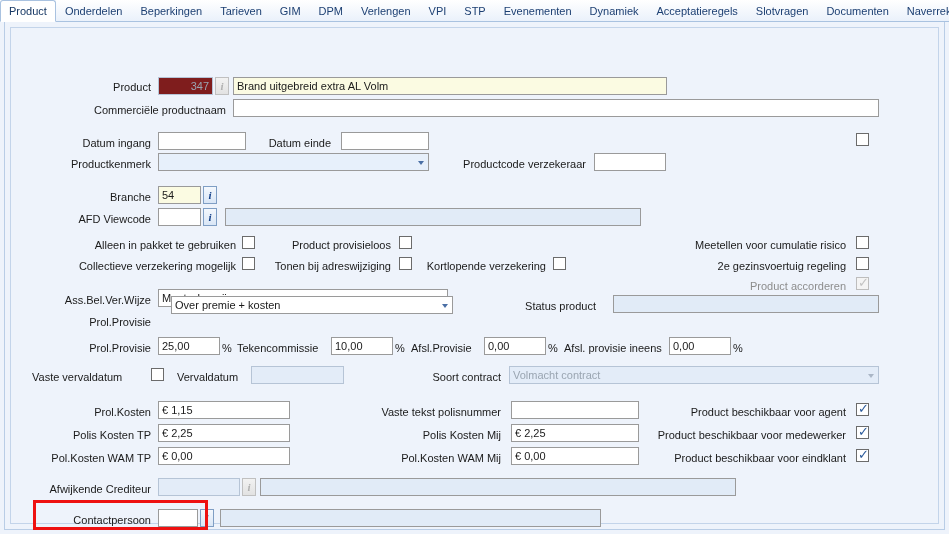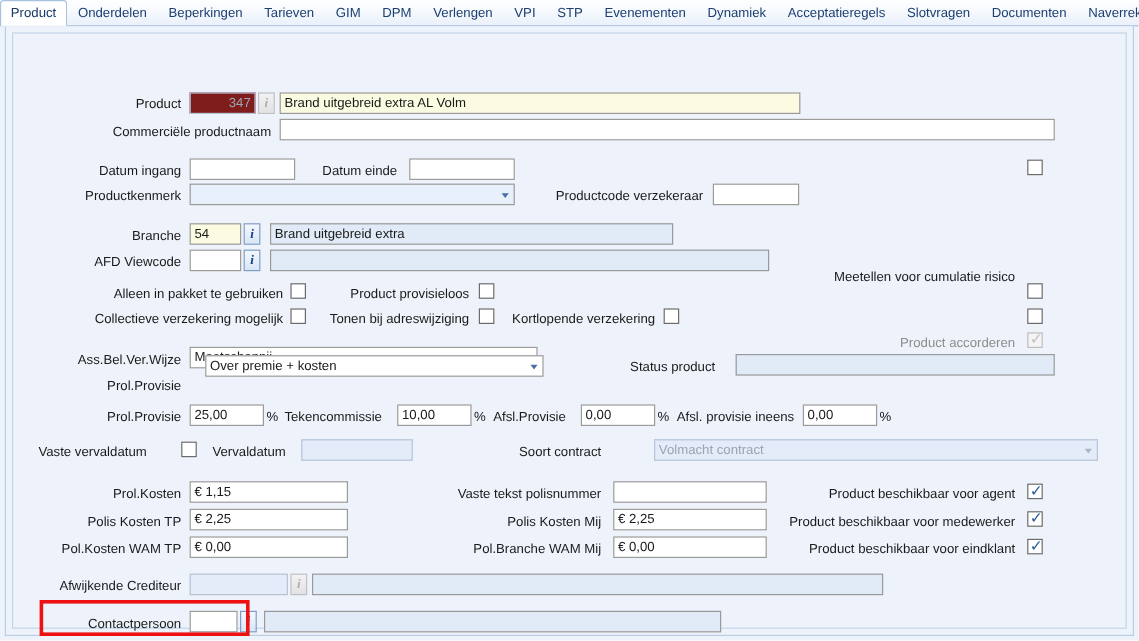--- a/index.html
+++ b/index.html
@@ -218,41 +218,41 @@
       <span></span>
       <span class="arrow"></span>
     </div>
 
     <div class="abs lbl r" style="left:420px; top:129px; width:155px;">Productcode verzekeraar</div>
     <div class="abs inp" style="left:583px; top:125px; width:72px;"></div>
 
     <div class="abs lbl r" style="left:30px; top:162px; width:110px;">Branche</div>
     <div class="abs inp num yellow" style="left:147px; top:158px; width:43px;">54</div>
     <div class="ibtn" style="left:192px; top:158px;">i</div>
-    <div class="abs inp readonly" style="left:214px; top:158px; width:336px;">Brand uitgebreid extra</div>
 
     <div class="abs lbl r" style="left:30px; top:184px; width:110px;">AFD Viewcode</div>
     <div class="abs inp" style="left:147px; top:180px; width:43px;"></div>
     <div class="ibtn" style="left:192px; top:180px;">i</div>
     <div class="abs inp readonly" style="left:214px; top:180px; width:416px;"></div>
 
     <div class="abs lbl r" style="left:55px; top:210px; width:170px;">Alleen in pakket te gebruiken</div>
     <div class="cb" style="left:231px; top:208px;"></div>
     <div class="abs lbl r" style="left:250px; top:210px; width:130px;">Product provisieloos</div>
     <div class="cb" style="left:388px; top:208px;"></div>
 
     <div class="abs lbl r" style="left:35px; top:231px; width:190px;">Collectieve verzekering mogelijk</div>
     <div class="cb" style="left:231px; top:229px;"></div>
     <div class="abs lbl r" style="left:250px; top:231px; width:130px;">Tonen bij adreswijziging</div>
     <div class="cb" style="left:388px; top:229px;"></div>
     <div class="abs lbl r" style="left:405px; top:231px; width:130px;">Kortlopende verzekering</div>
     <div class="cb" style="left:542px; top:229px;"></div>
 
-    <div class="abs lbl r" style="left:680px; top:196px; width:155px;">Meetellen voor cumulatie risico</div>
+    <div class="abs lbl r" style="left:680px; top:210px; width:155px;">Meetellen voor cumulatie risico</div>
     <div class="cb" style="left:845px; top:208px;"></div>
+    <div class="abs lbl r" style="left:680px; top:231px; width:155px;">2e gezinsvoertuig regeling</div>
     <div class="cb" style="left:845px; top:229px;"></div>
     <div class="abs lbl r dis" style="left:680px; top:251px; width:155px;">Product accorderen</div>
     <div class="cb disabled" style="left:845px; top:249px;">
       <span class="tick">✓</span>
     </div>
 
     <div class="abs lbl r" style="left:20px; top:265px; width:120px;">Ass.Bel.Ver.Wijze</div>
     <div class="combo white" style="left:147px; top:261px; width:290px;">
       <span>Maatschappij</span>
       <span class="arrow"></span>
@@ -282,41 +282,41 @@
     <div class="abs lbl" style="left:553px; top:313px;">Afsl. provisie ineens</div>
     <div class="abs inp num" style="left:658px; top:309px; width:62px;">0,00</div>
     <div class="abs pct" style="left:722px; top:313px;">%</div>
 
     <div class="abs lbl" style="left:21px; top:342px;">Vaste vervaldatum</div>
     <div class="cb" style="left:140px; top:340px;"></div>
     <div class="abs lbl" style="left:166px; top:342px;">Vervaldatum</div>
     <div class="abs inp disabled-plain" style="left:240px; top:338px; width:93px;"></div>
 
     <div class="abs lbl r" style="left:390px; top:342px; width:100px;">Soort contract</div>
-    <div class="combo disabled" style="left:498px; top:338px; width:370px;margin-left:36px;">
+    <div class="combo disabled" style="left:498px; top:338px; width:370px;">
       <span>Volmacht contract</span>
       <span class="arrow"></span>
     </div>
 
     <div class="abs lbl r" style="left:20px; top:377px; width:120px;">Prol.Kosten</div>
     <div class="abs inp num" style="left:147px; top:373px; width:132px;">€ 1,15</div>
 
     <div class="abs lbl r" style="left:300px; top:377px; width:190px;">Vaste tekst polisnummer</div>
     <div class="abs inp" style="left:500px; top:373px; width:128px;"></div>
 
     <div class="abs lbl r" style="left:20px; top:400px; width:120px;">Polis Kosten TP</div>
     <div class="abs inp num" style="left:147px; top:396px; width:132px;">€ 2,25</div>
 
     <div class="abs lbl r" style="left:330px; top:400px; width:160px;">Polis Kosten Mij</div>
     <div class="abs inp num" style="left:500px; top:396px; width:128px;">€ 2,25</div>
 
     <div class="abs lbl r" style="left:20px; top:423px; width:120px;">Pol.Kosten WAM TP</div>
     <div class="abs inp num" style="left:147px; top:419px; width:132px;">€ 0,00</div>
 
-    <div class="abs lbl r" style="left:330px; top:423px; width:160px;">Pol.Branche WAM Mij</div>
+    <div class="abs lbl r" style="left:330px; top:423px; width:160px;">Pol.Kosten WAM Mij</div>
     <div class="abs inp num" style="left:500px; top:419px; width:128px;">€ 0,00</div>
 
     <div class="abs lbl r" style="left:630px; top:377px; width:205px;">Product beschikbaar voor agent</div>
     <div class="cb" style="left:845px; top:375px;">
       <span class="tick">✓</span>
     </div>
     <div class="abs lbl r" style="left:630px; top:400px; width:205px;">Product beschikbaar voor medewerker</div>
     <div class="cb" style="left:845px; top:398px;">
       <span class="tick">✓</span>
     </div>

